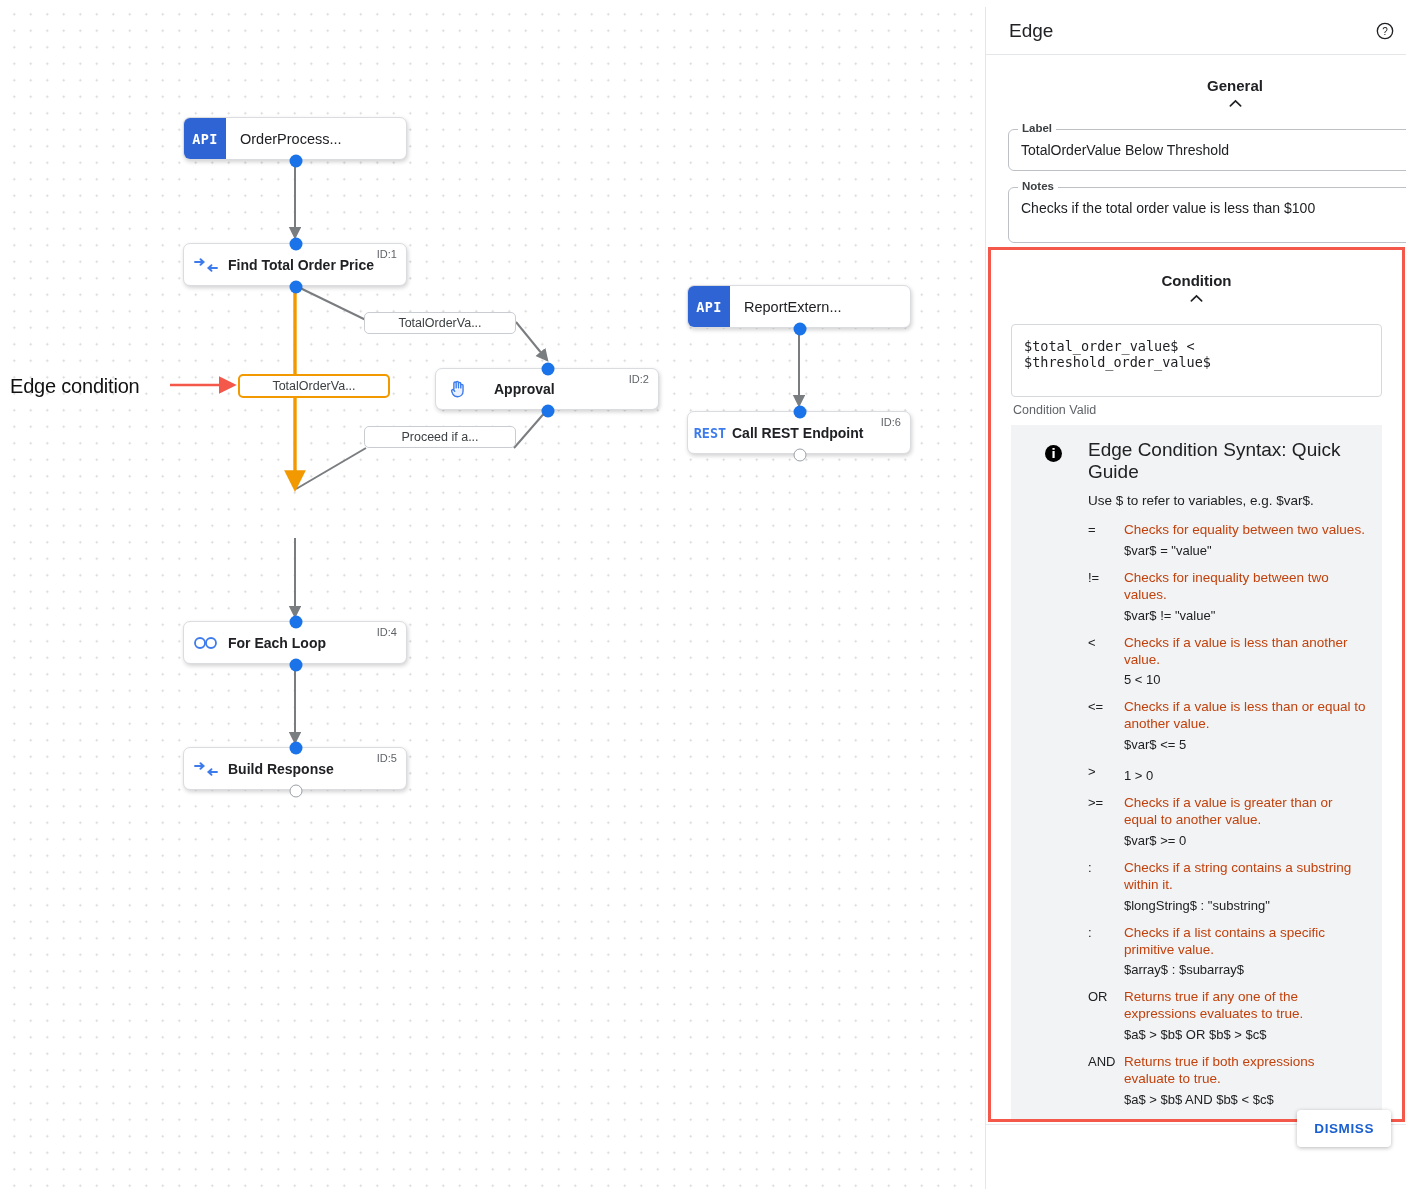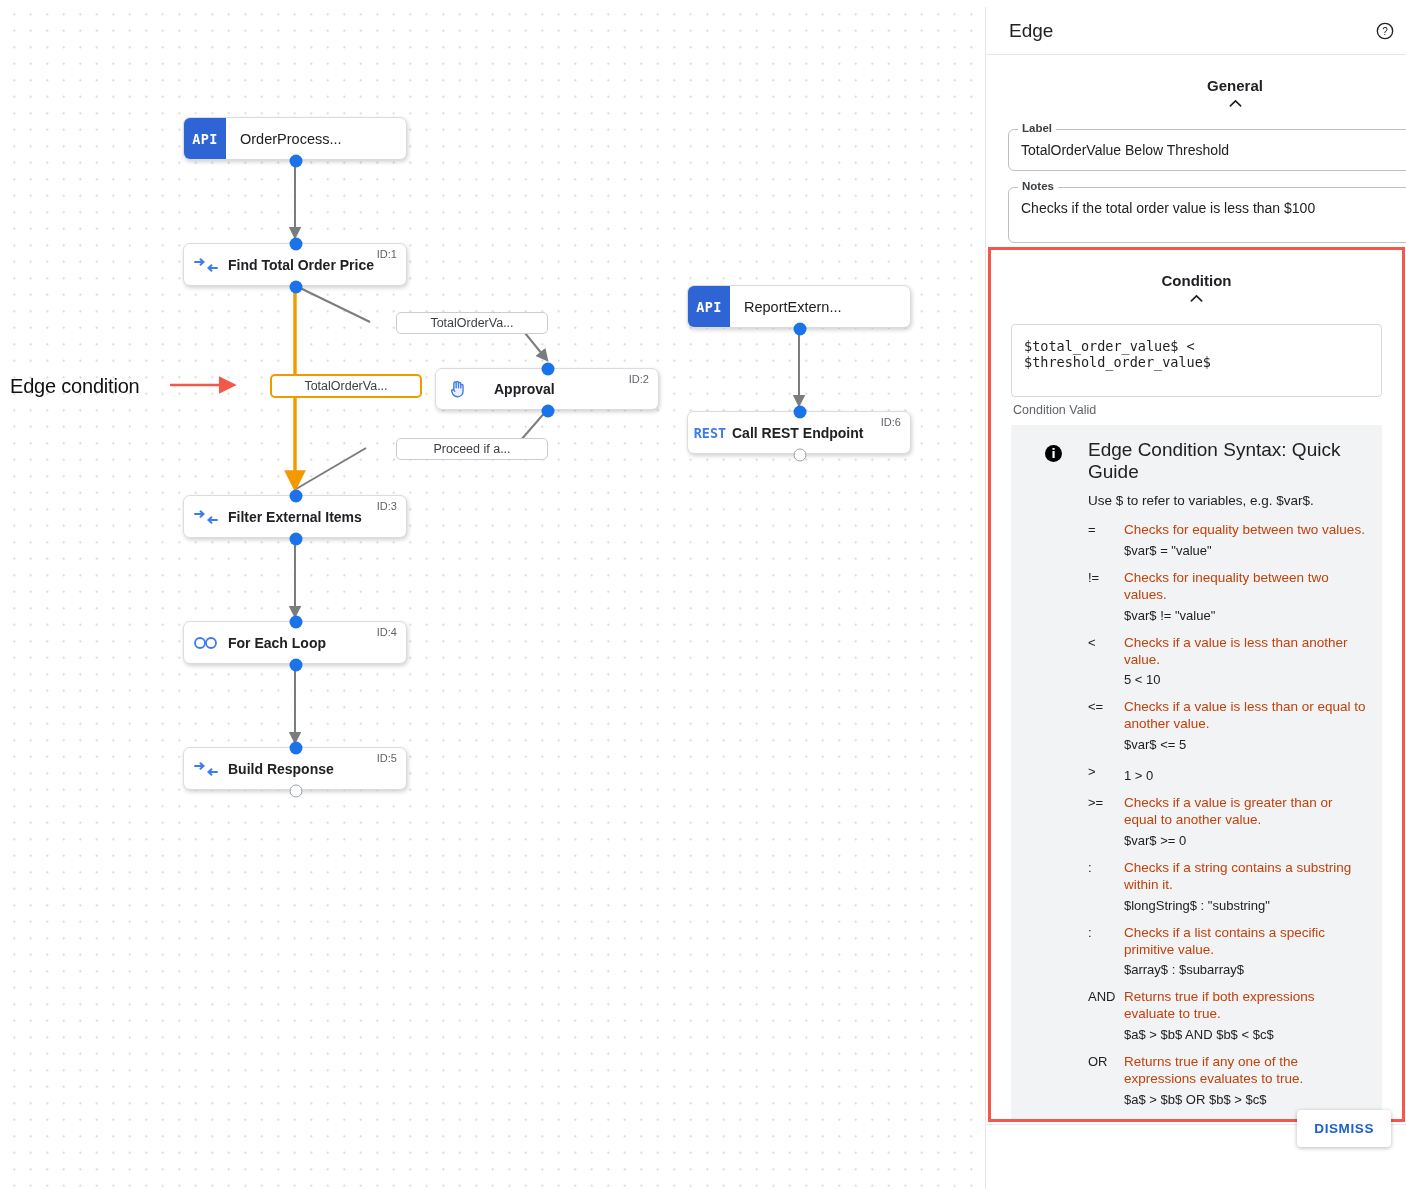--- a/index.html
+++ b/index.html
@@ -73,21 +73,20 @@
   .edge-label {
     position: absolute;
     background: #fff;
     border: 1px solid #c9ccd1;
     border-radius: 5px;
     font-size: 12.5px; color: #3c4043;
     height: 22px; line-height: 20px;
     text-align: center;
     z-index: 4;
     white-space: nowrap;
-    margin-left: 32px;
   }
   .edge-label.selected {
     border: 2px solid #f29900;
     color: #3c4043;
   }
 
   
   #annotation {
     position: absolute; left: 10px; top: 375px;
     font-size: 20px; color: #111; letter-spacing: -0.2px;
@@ -274,68 +273,50 @@
               <path d="M7.5 12.5V5.6a1.25 1.25 0 012.5 0v5.2m0-5.8a1.25 1.25 0 012.5 0v5.6m0-4.6a1.25 1.25 0 012.5 0v4.8m0-2.6a1.25 1.25 0 012.5 0v6.2c0 3.4-2.4 6-5.8 6-2.6 0-4.2-1-5.4-2.9L5.2 14.6a1.3 1.3 0 012.1-1.5l1.2 1.4" fill="#eaf0fd" stroke="#3d7bec" stroke-width="1.5" stroke-linejoin="round" stroke-linecap="round"></path>
             </svg>
         </div>
         <div class="node-title bold" style="padding-left:14px">Approval</div>
       </div>
       <div class="node-id">ID:2</div>
       <div class="port" style="left:112px; top:0px;"></div>
       <div class="port" style="left:112px; top:42px;"></div>
     </div>
 
-    <div class="node" style="left:183px; top:495px; width:224px; height:43px;">
+
+    <div class="node" style="left:183px; top:621px; width:224px; height:43px;">
+      <div class="nbody">
+        <div class="node-icon">
+          <svg width="28" height="16" viewBox="0 0 28 16">
+              <g stroke="#3d7bec" stroke-width="1.8" fill="none">
+                <circle cx="8" cy="8" r="5"></circle>
+                <circle cx="19" cy="8" r="5"></circle>
+              </g>
+            </svg>
+        </div>
+        <div class="node-title bold" style="padding-left:0">For Each Loop</div>
+      </div>
+      <div class="node-id">ID:4</div>
+      <div class="port" style="left:112px; top:0px;"></div>
+      <div class="port" style="left:112px; top:43px;"></div>
+    </div>
+
+    <div class="node" style="left:183px; top:747px; width:224px; height:43px;">
       <div class="nbody">
         <div class="node-icon">
           <svg width="24" height="16" viewBox="0 0 24 16">
               <g stroke="#3d7bec" stroke-width="1.9" fill="none" stroke-linecap="round">
                 <path d="M1 5 H9"></path>
                 <path d="M6.5 2.2 L9.6 5 L6.5 7.8"></path>
                 <path d="M23 11 H15"></path>
                 <path d="M17.5 8.2 L14.4 11 L17.5 13.8"></path>
               </g>
             </svg>
         </div>
-        <div class="node-title bold" style="padding-left:0">Filter External Items</div>
-      </div>
-      <div class="node-id">ID:3</div>
-      <div class="port" style="left:112px; top:0px;"></div>
-      <div class="port" style="left:112px; top:43px;"></div>
-    </div>
-
-    <div class="node" style="left:183px; top:621px; width:224px; height:43px;">
-      <div class="nbody">
-        <div class="node-icon">
-          <svg width="28" height="16" viewBox="0 0 28 16">
-              <g stroke="#3d7bec" stroke-width="1.8" fill="none">
-                <circle cx="8" cy="8" r="5"></circle>
-                <circle cx="19" cy="8" r="5"></circle>
-              </g>
-            </svg>
-        </div>
-        <div class="node-title bold" style="padding-left:0">For Each Loop</div>
-      </div>
-      <div class="node-id">ID:4</div>
-      <div class="port" style="left:112px; top:0px;"></div>
-      <div class="port" style="left:112px; top:43px;"></div>
-    </div>
-
-    <div class="node" style="left:183px; top:747px; width:224px; height:43px;">
-      <div class="nbody">
-        <div class="node-icon">
-          <svg width="24" height="16" viewBox="0 0 24 16">
-              <g stroke="#3d7bec" stroke-width="1.9" fill="none" stroke-linecap="round">
-                <path d="M1 5 H9"></path>
-                <path d="M6.5 2.2 L9.6 5 L6.5 7.8"></path>
-                <path d="M23 11 H15"></path>
-                <path d="M17.5 8.2 L14.4 11 L17.5 13.8"></path>
-              </g>
-            </svg>
-        </div>
         <div class="node-title bold" style="padding-left:0">Build Response</div>
       </div>
       <div class="node-id">ID:5</div>
       <div class="port" style="left:112px; top:0px;"></div>
       <div class="port open" style="left:112px; top:43px;"></div>
     </div>
 
     <div class="node" style="left:687px; top:285px; width:224px; height:43px;">
       <div class="nbody">
         <div class="node-api-badge">API</div>
@@ -351,21 +332,21 @@
       </div>
       <div class="node-id">ID:6</div>
       <div class="port" style="left:112px; top:0px;"></div>
       <div class="port open" style="left:112px; top:43px;"></div>
     </div>
 
     <div class="edge-label" style="left:364px; top:312px; width:152px;">TotalOrderVa...</div>
 
     <div class="edge-label selected" style="left:238px; top:374px; width:152px; height:24px; line-height:20px;">TotalOrderVa...</div>
 
-    <div class="edge-label" style="left:364px; top:438px; width:152px;">Proceed if a...</div>
+    <div class="edge-label" style="left:364px; top:426px; width:152px;">Proceed if a...</div>
 
     <div id="annotation">Edge condition</div>
   </div>
 
   <div id="panel">
 
     <div id="panel-header">
       <div id="panel-title">Edge</div>
 
       <div class="hdr-icon">
@@ -489,33 +470,33 @@
               </div>
           </div>
           <div class="op-row">
             <div class="op-sym">:</div>
             <div>
                 <div class="op-txt">Checks if a list contains a specific primitive value.</div>
                  <div class="op-ex">$array$ : $subarray$</div>
               </div>
           </div>
           <div class="op-row">
+            <div class="op-sym">OR</div>
+            <div>
+                <div class="op-txt">Returns true if any one of the expressions evaluates to true.</div>
+                 <div class="op-ex">$a$ &gt; $b$ OR $b$ &gt; $c$</div>
+              </div>
+          </div>
+          <div class="op-row">
             <div class="op-sym">AND</div>
             <div>
                 <div class="op-txt">Returns true if both expressions evaluate to true.</div>
                  <div class="op-ex">$a$ &gt; $b$ AND $b$ &lt; $c$</div>
               </div>
           </div>
-          <div class="op-row">
-            <div class="op-sym">OR</div>
-            <div>
-                <div class="op-txt">Returns true if any one of the expressions evaluates to true.</div>
-                 <div class="op-ex">$a$ &gt; $b$ OR $b$ &gt; $c$</div>
-              </div>
-          </div>
 
         </div>
       </div>
     </div>
 
     <div id="panel-footer">
       <div id="dismiss-btn">DISMISS</div>
     </div>
   </div>
 </div>

